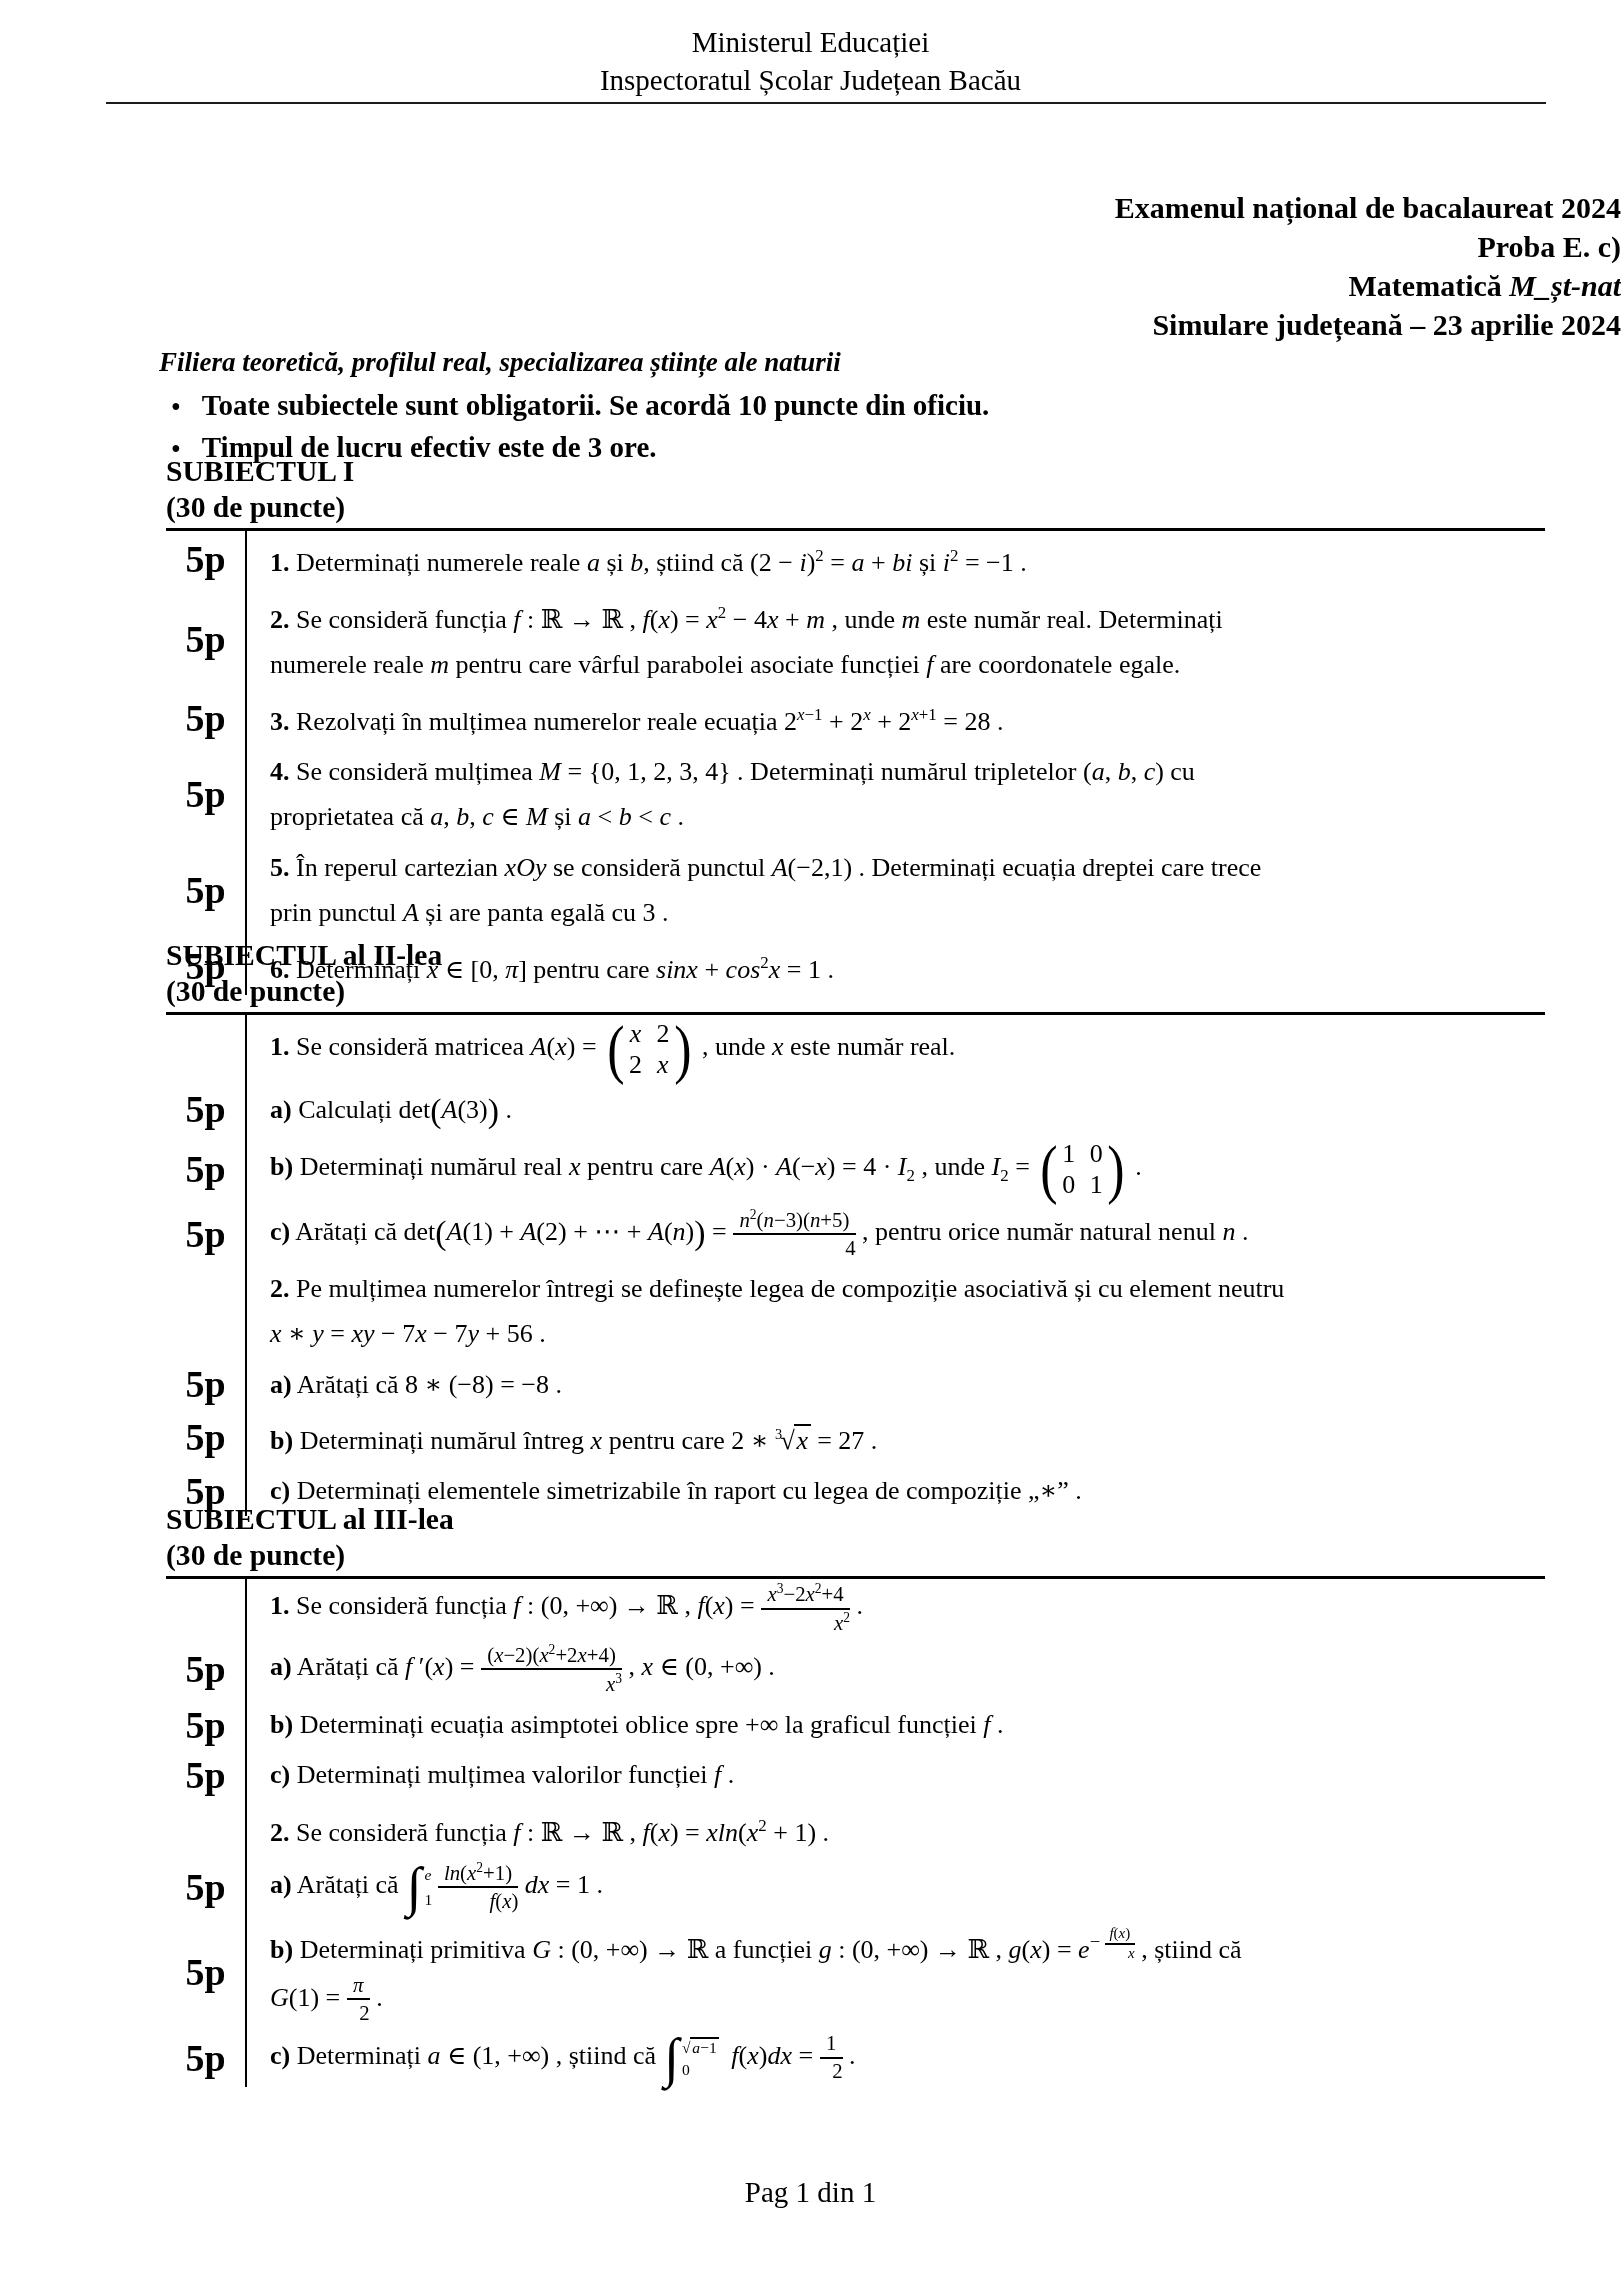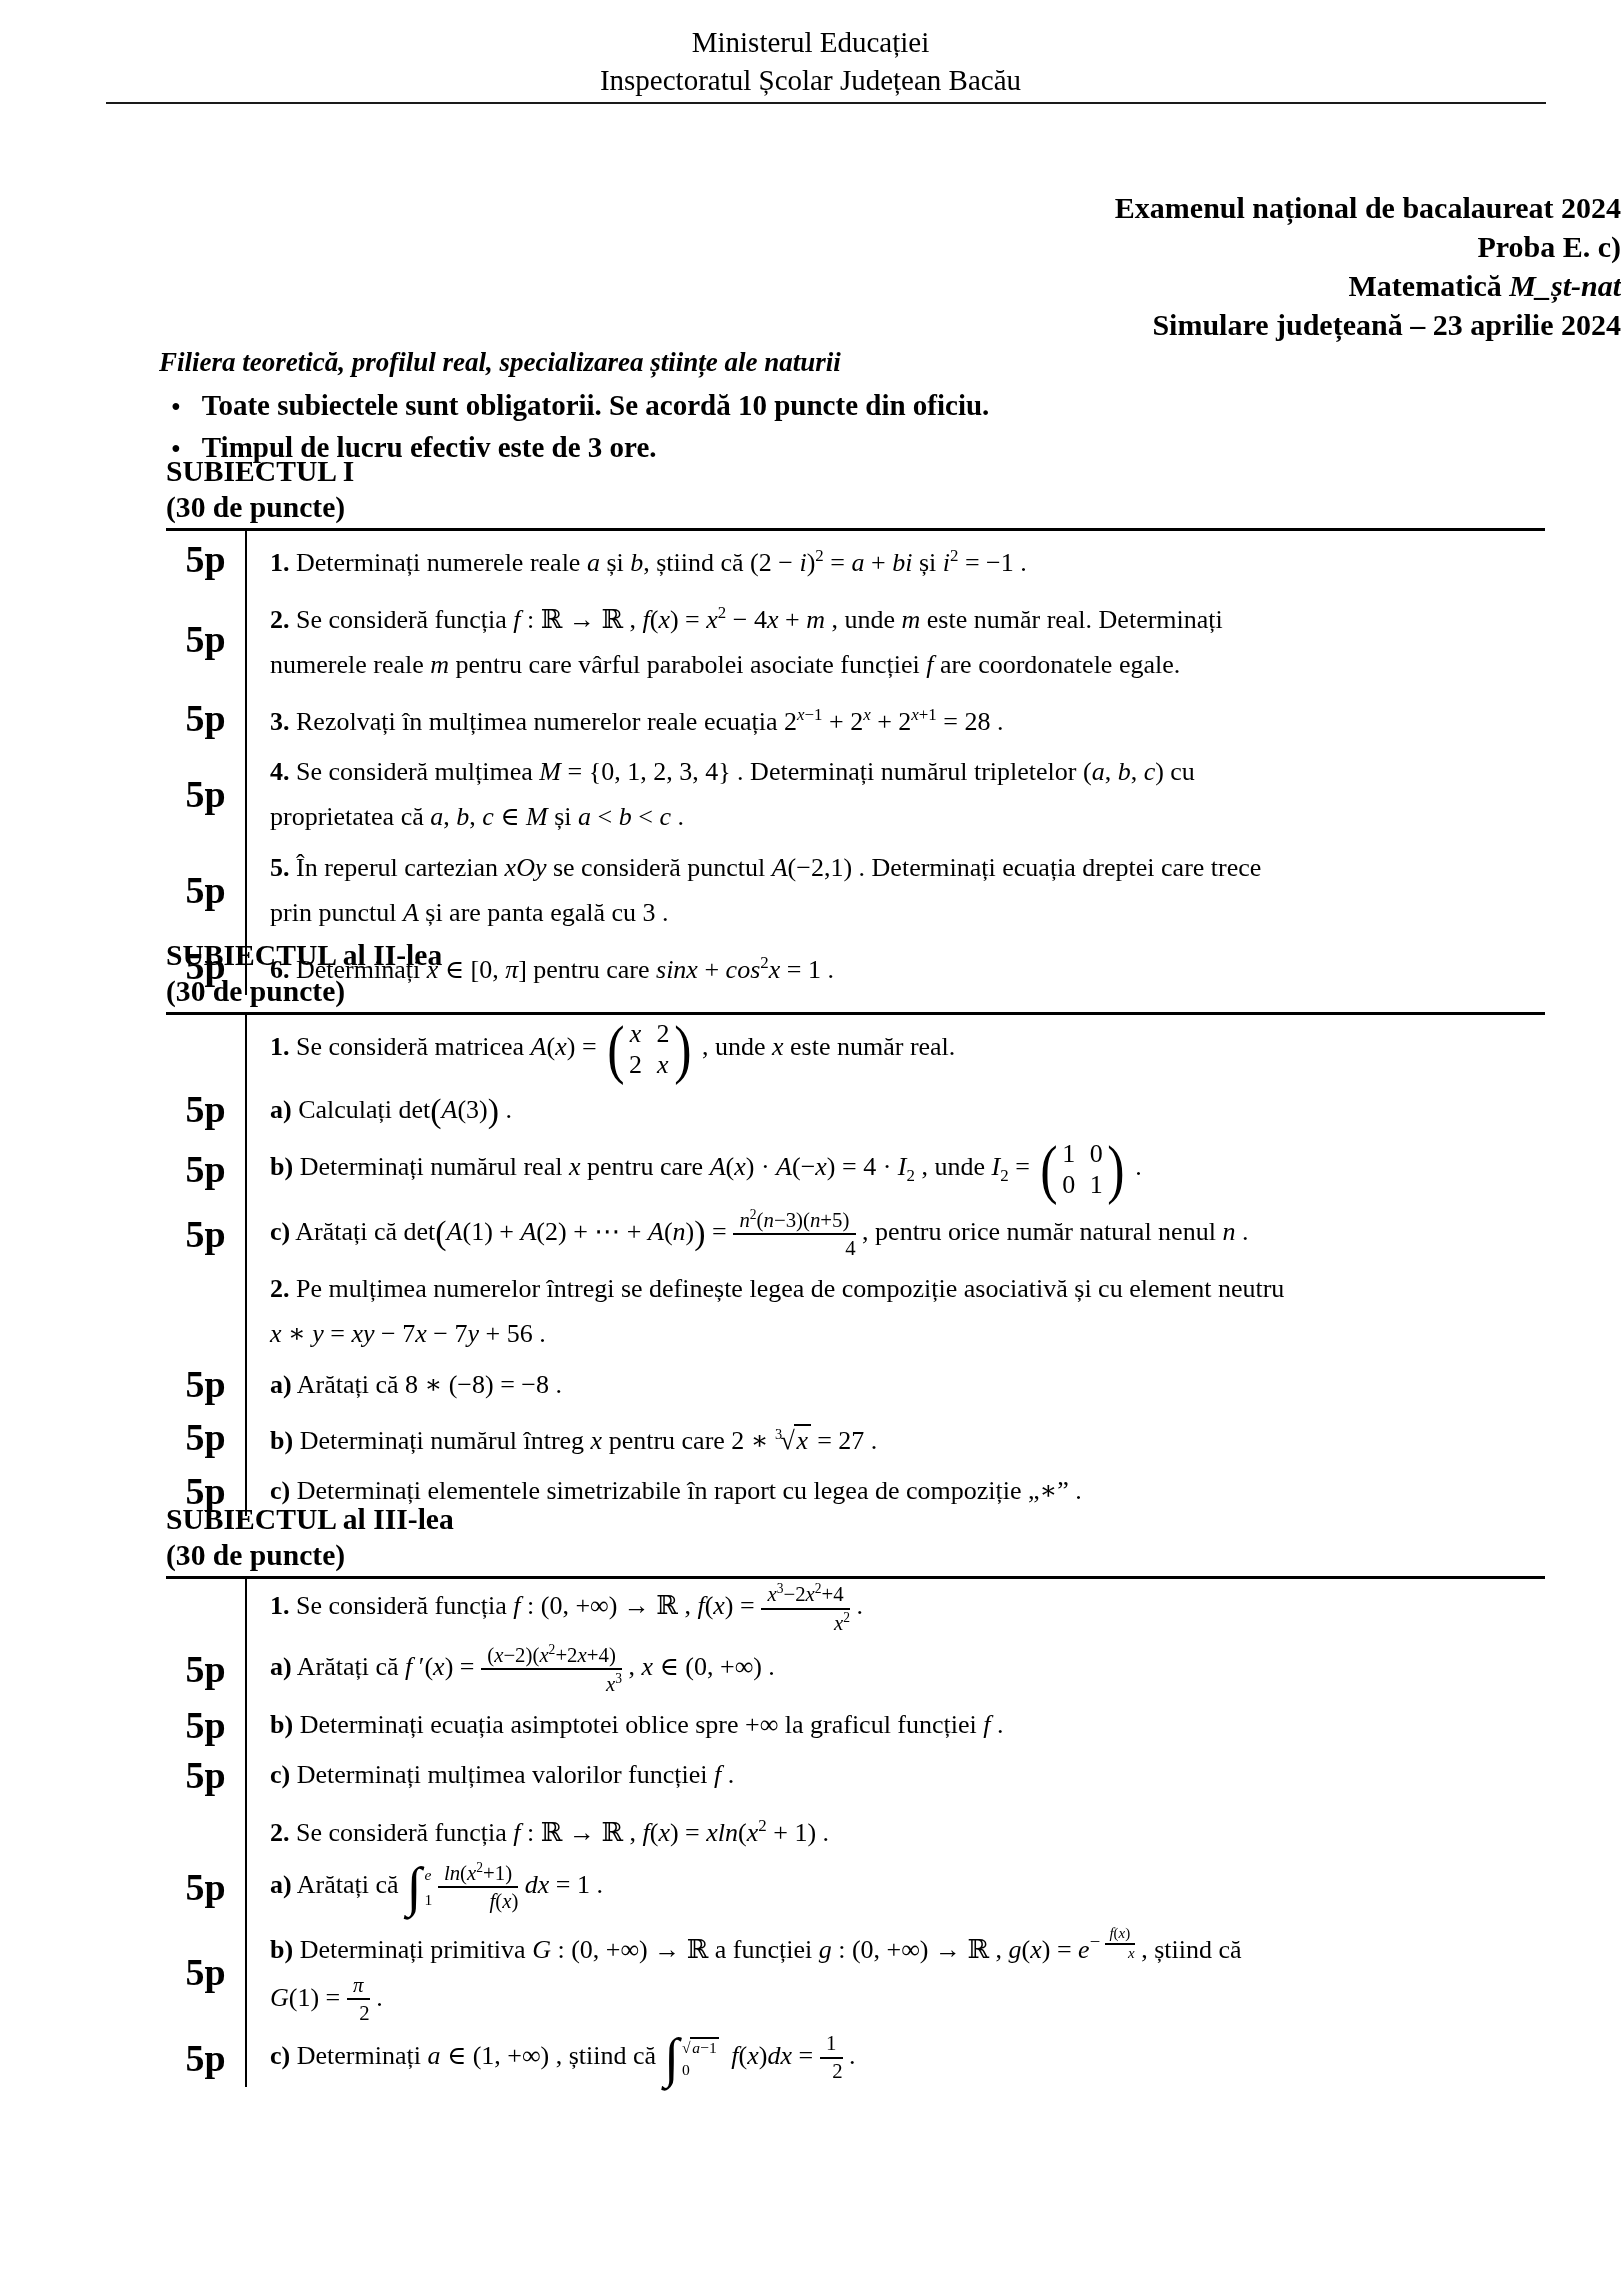--- a/index.html
+++ b/index.html
@@ -213,15 +213,16 @@
       <div class="cont"><b>c)</b> Determinați <i>a</i> ∈ (1, +∞) , știind că <span class="iw">
             <span class="isym">∫</span>
             <span class="lims">
               <span class="lu"><span class="rad">√<span class="vin"><i>a</i>−1</span></span></span>
               <span class="ll">0</span>
             </span>
           </span> <i>f</i>(<i>x</i>)<i>dx</i> = <span class="fr"><span class="nu">1</span><span class="de">2</span></span> .</div>
     </div>
   </div>
 
+  <div class="footer">Pag 1 din 1</div>
 
 </div>
 
 
 </body></html>

